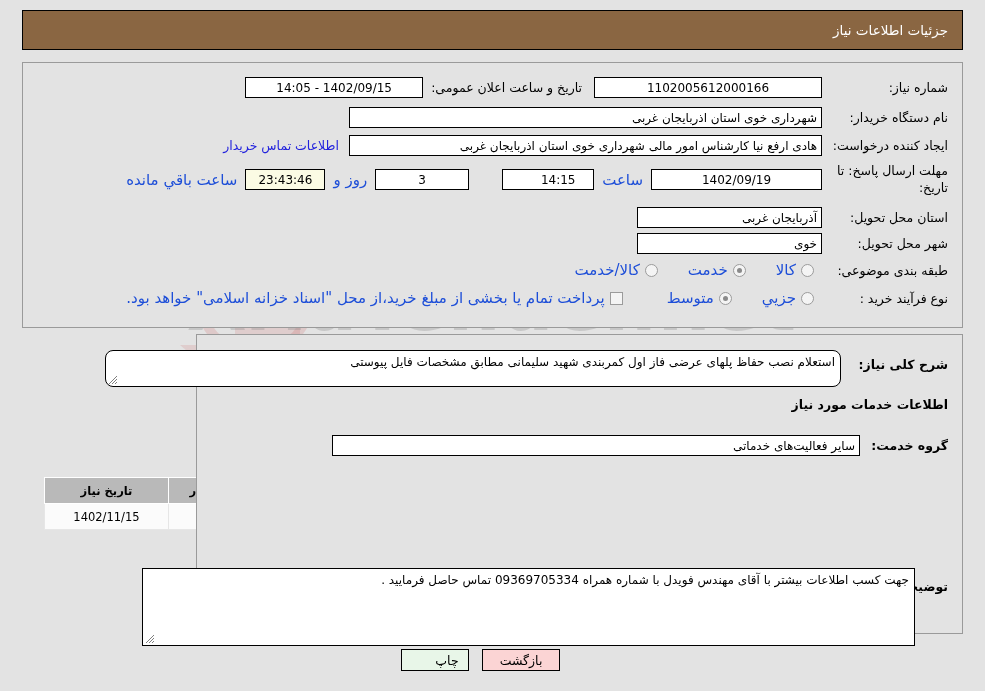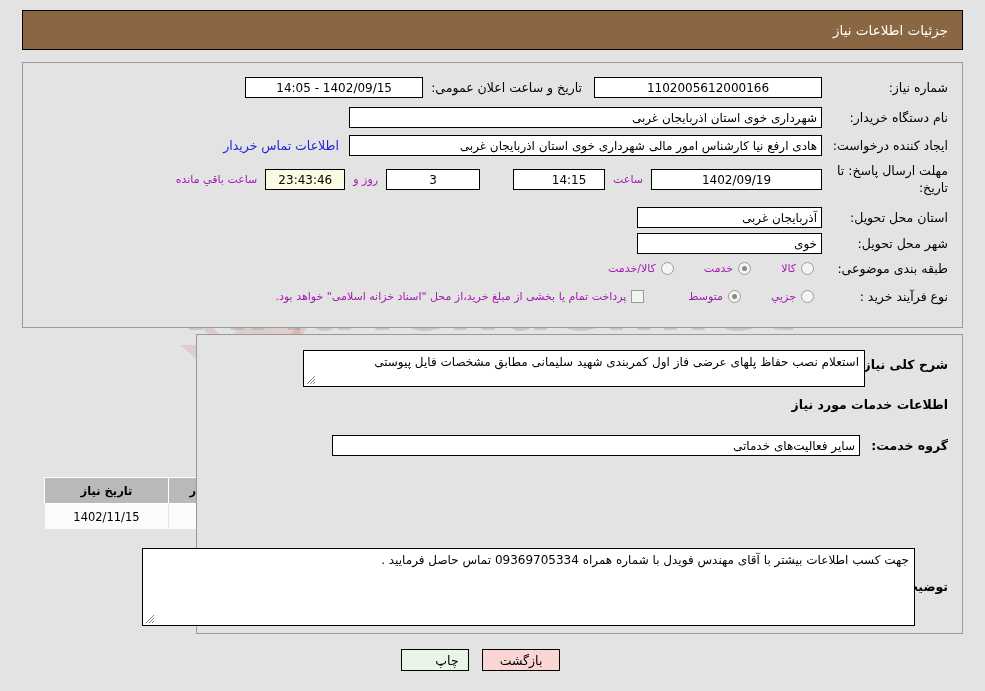--- a/index.html
+++ b/index.html
@@ -59,21 +59,21 @@
     font-size: 12px;
     color: #000;
     display: flex; align-items: center;
     padding: 0 4px;
     overflow: hidden;
   }
   .field.center { justify-content: center; }
   .field.right  { justify-content: flex-start; }
   .field.yellow { background: #fbfbe4; }
 
-  .inline-txt { font-size: 11px; color: #a21caf; }
+  .inline-txt { font-size: 15px; color: #1d4ed8; }
   .link {
     color: #2222dd; font-size: 12.5px; text-decoration: none; cursor: pointer;
   }
 
   
   .radio {
     width: 13px; height: 13px; border-radius: 50%;
     border: 1px solid #9b9b9b; background: #f4f4f4;
     display: inline-block; position: relative; flex: none;
   }
@@ -242,21 +242,21 @@
   <div class="row" style="right:14px; top:100px;">
     <span class="lbl lbl-b" style="width:80px;">گروه خدمت:</span>
     <span class="field right" style="width:528px; margin-right:8px;">سایر فعالیت‌های خدماتی</span>
   </div>
 
   <div class="row" style="right:14px; top:244px;">
     <span class="lbl lbl-b">توضیحات خریدار:</span>
   </div>
 </div>
 
-<div class="ta" style="right:120px; top:350px; width:562px; height:37px; z-index:3;">
+<div class="ta" style="right:144px; top:350px; width:736px; height:37px; z-index:3;border-radius:8px;">
   <span>استعلام نصب حفاظ پلهای عرضی فاز اول کمربندی شهید سلیمانی مطابق مشخصات فایل پیوستی</span>
   <svg class="grip" viewBox="0 0 10 10">
     <path d="M1 9 L9 1 M4 9 L9 4 M7 9 L9 7" stroke="#555" stroke-width="1" fill="none"></path>
   </svg>
 </div>
 
 <table class="tbl" style="right:44px; top:477px; width:897px;">
   <thead>
     <tr>
       <th style="width:34px;">ردیف</th>
@@ -272,21 +272,21 @@
       <td>1</td>
       <td>ط-96-960</td>
       <td>سایر فعالیت های خدماتی شخصی</td>
       <td>متر مکعب و کیلوگرم</td>
       <td>1</td>
       <td>1402/11/15</td>
     </tr>
   </tbody>
 </table>
 
-<div class="ta" style="right:70px; top:548px; width:773px; height:78px; z-index:3;">
+<div class="ta" style="right:70px; top:568px; width:773px; height:78px; z-index:3;">
   <span>جهت کسب اطلاعات بیشتر با آقای مهندس فویدل با شماره همراه 09369705334 تماس حاصل فرمایید .</span>
   <svg class="grip" viewBox="0 0 10 10">
     <path d="M1 9 L9 1 M4 9 L9 4 M7 9 L9 7" stroke="#555" stroke-width="1" fill="none"></path>
   </svg>
 </div>
 
 <div class="btn" id="btn-print" style="right:516px; top:649px; width:68px;padding-left:24px;">چاپ</div>
 <div class="btn" id="btn-back" style="right:425px; top:649px; width:78px;">بازگشت</div>
 
 </body></html>

